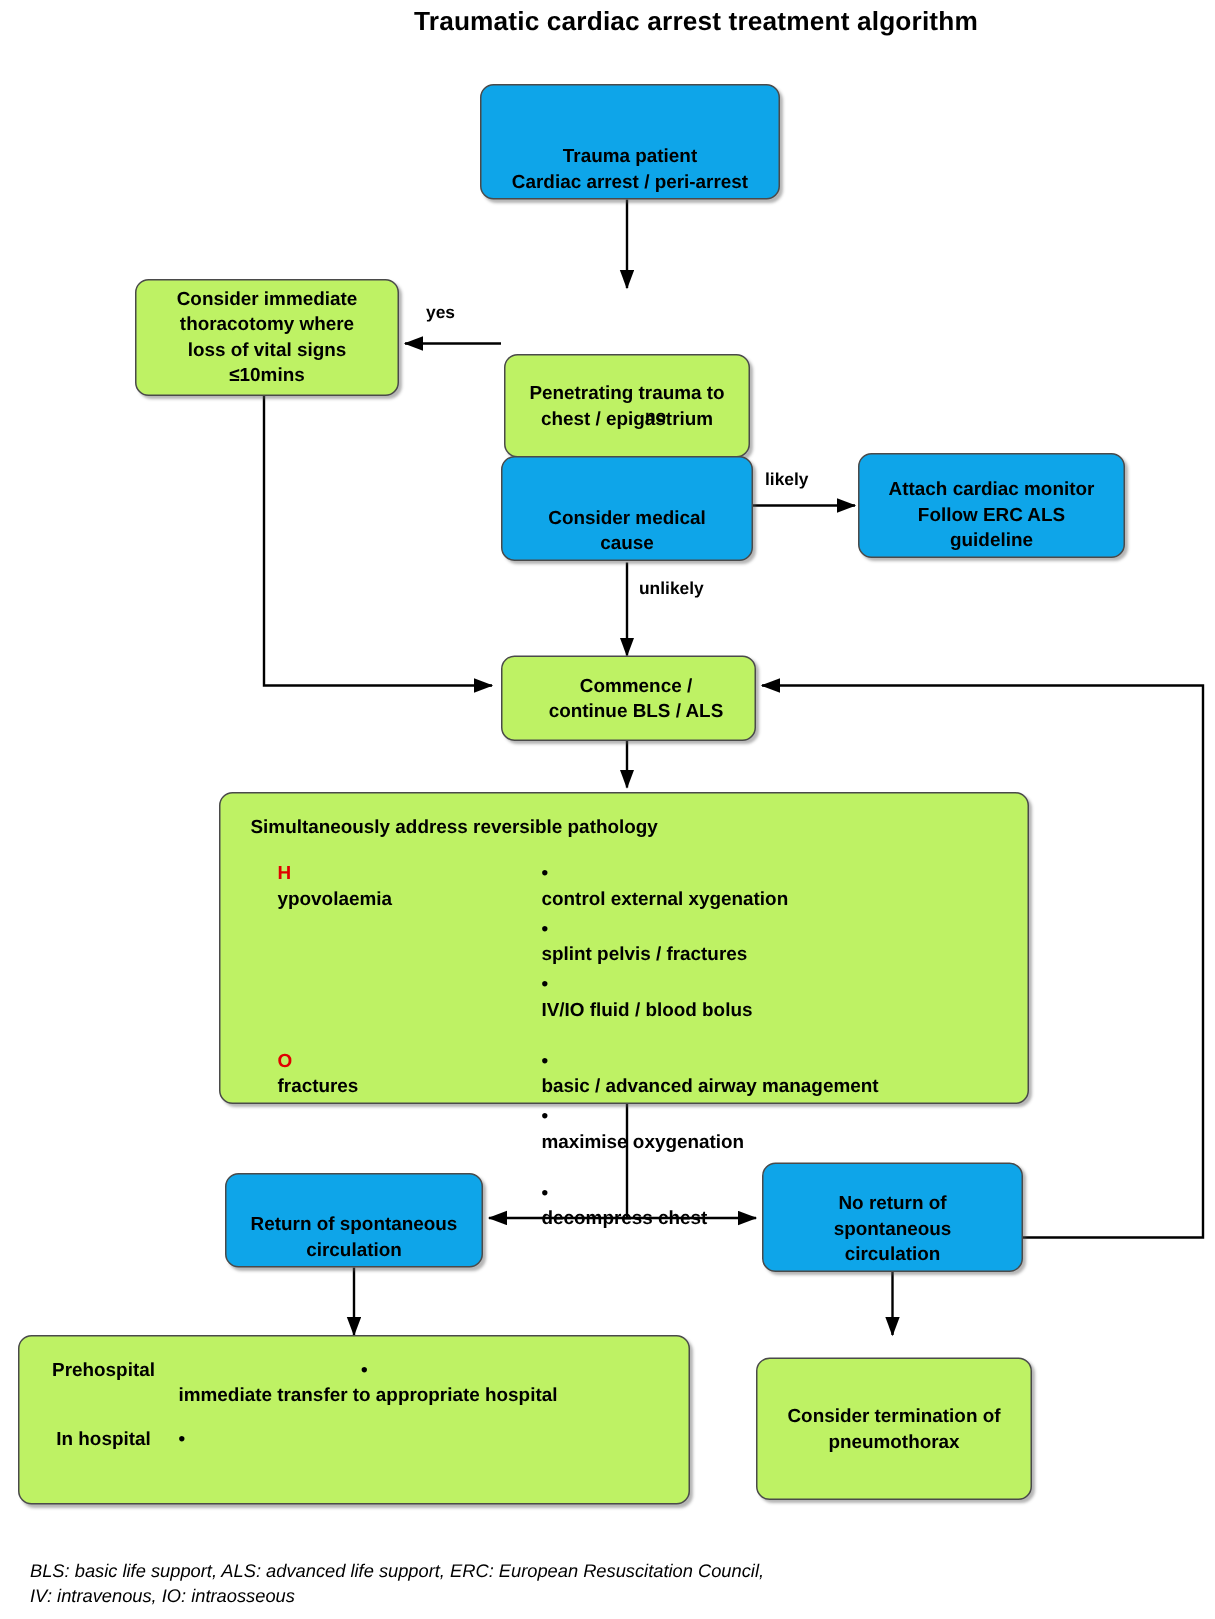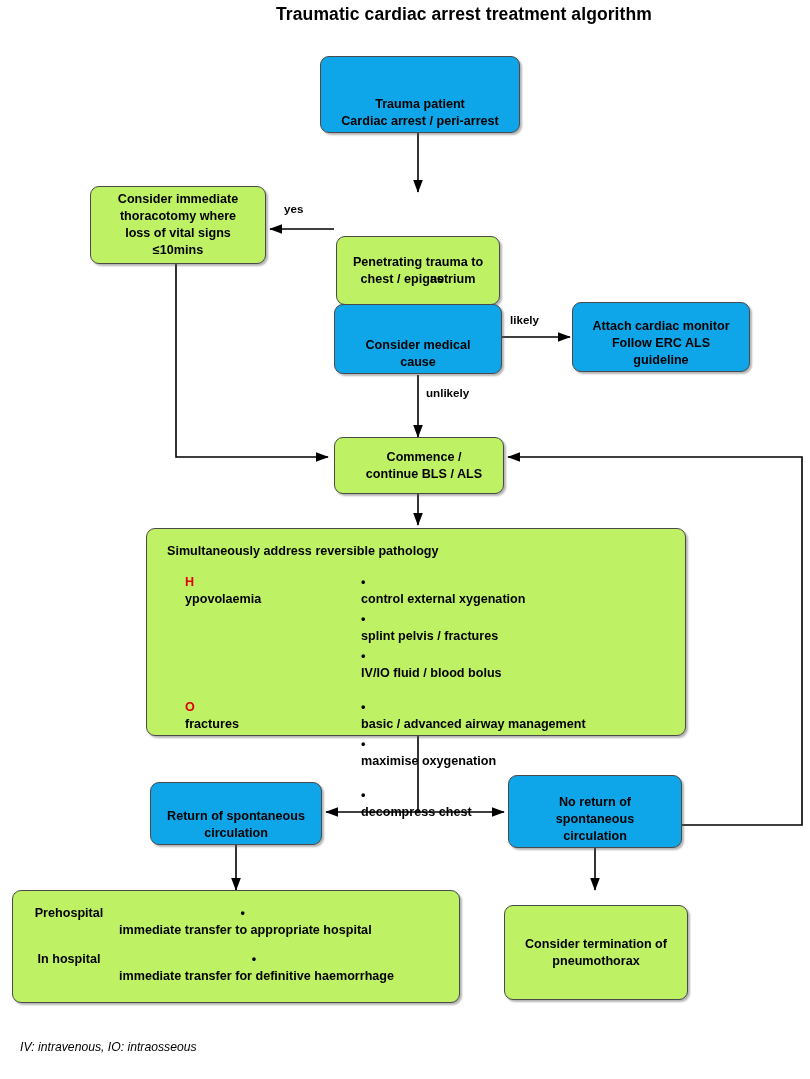--- a/index.html
+++ b/index.html
@@ -261,32 +261,33 @@
 <div class="node yellow" id="box-transfer" style="left:12px; top:890px; width:448px; height:113px;">
   <div class="tr-row">
     <div class="tr-label">Prehospital</div>
     <div class="tr-text">
       <span class="bullet">•</span><span style="display:inline">immediate transfer to appropriate hospital</span>
     </div>
   </div>
   <div class="tr-row">
     <div class="tr-label">In hospital</div>
     <div class="tr-text">
-      <span class="bullet">•</span><span style="display:inline">immediate transfer for definitive haemorrhage</span>
+      <span class="bullet">•</span>
     </div>
   </div>
 </div>
 
 <div class="node yellow" id="box-termination" style="left:504px; top:890px; width:184px; height:95px;margin-top:15px;">
   <div>
     <span>Consider termination of</span>
     <span>pneumothorax</span>
   </div>
 </div>
 
 <div class="edge-label" style="left:284px; top:202px;">yes</div>
 <div class="edge-label" style="left:430px; top:271px;">no</div>
 <div class="edge-label" style="left:510px; top:313px;">likely</div>
 <div class="edge-label" style="left:426px; top:386px;">unlikely</div>
 
 <div id="footnote">
+  <div>BLS: basic life support, ALS: advanced life support, ERC: European Resuscitation Council,</div>
   <div>IV: intravenous, IO: intraosseous</div>
 </div>
 
 </body></html>

